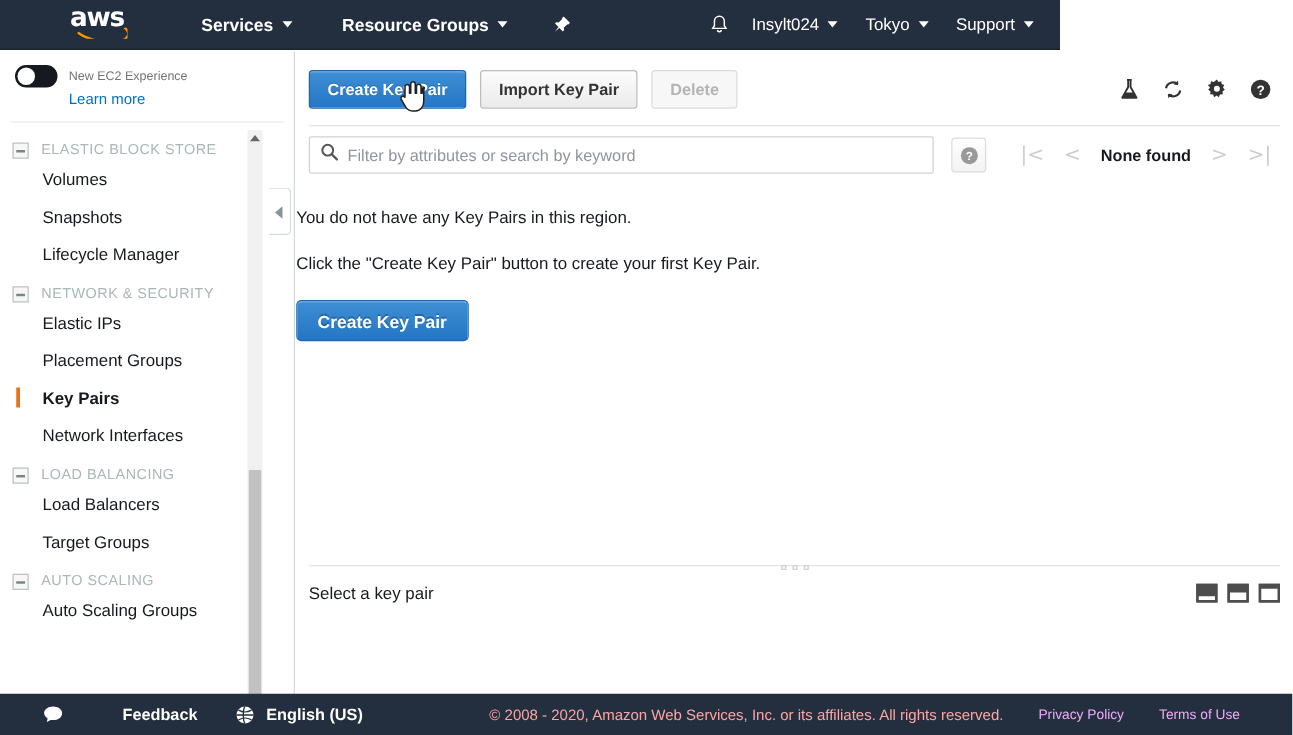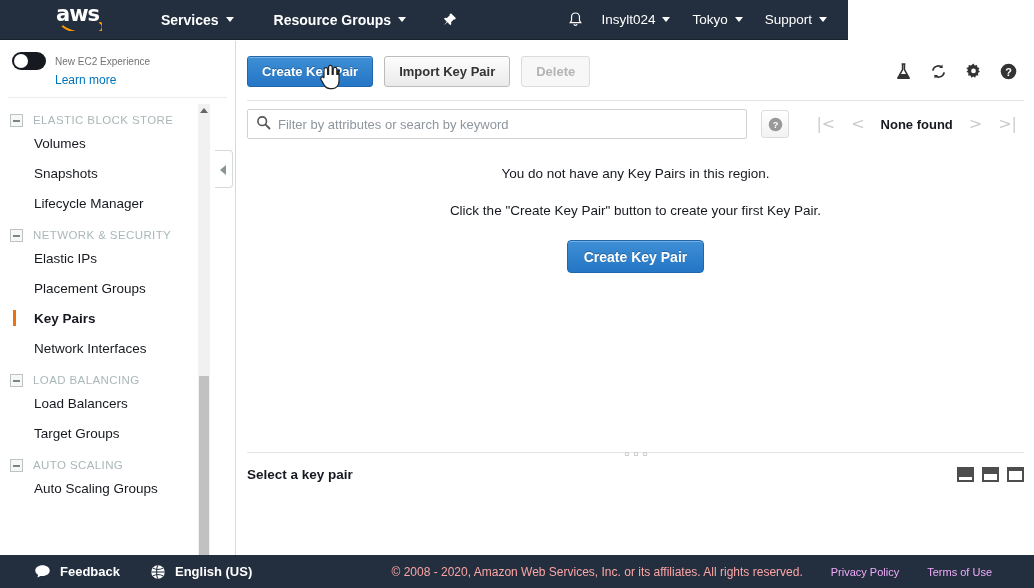--- a/index.html
+++ b/index.html
@@ -189,21 +189,21 @@
   #pager { display: flex; align-items: center; margin-left: 20px; gap: 2px; }
   .pg-btn {
     color: #ccc; font-size: 16px; padding: 0 7px; cursor: default;
     font-family: "DejaVu Sans", sans-serif; line-height: 20px;
   }
   #pg-label {
     font-size: 13px; font-weight: bold; color: #16191f; padding: 0 7px;
     white-space: nowrap;
   }
 
-  #empty-area { padding-top: 27px; text-align: center; }
+  #empty-area { padding-top: 27px; text-align: left; }
   .empty-line { font-size: 13.5px; color: #16191f; margin-bottom: 22px; }
   #center-create {
     display: inline-flex; align-items: center; justify-content: center;
     height: 33px; padding: 0 16px; font-size: 14px; font-weight: bold;
     border-radius: 4px; color: #fff; cursor: pointer;
     background: linear-gradient(#3e8fd4, #2476c6); border: 1px solid #1f66ad;
     text-shadow: 0 -1px 0 rgba(0,0,0,.25);
     box-shadow: inset 0 1px 0 rgba(255,255,255,.3);
   }
 
@@ -214,42 +214,42 @@
   }
   #grip {
     position: absolute; left: 50%; bottom: 99px; transform: translateX(-50%);
     display: flex; gap: 5px; cursor: ns-resize;
   }
   .grip-dot { width: 4px; height: 4px; border: 1px solid #d0d0d0; background: #fafafa; }
   #panel-bar {
     position: absolute; left: 0; bottom: 62px; width: 797px; height: 38px;
     display: flex; align-items: center; padding: 0 10px;
   }
-  #panel-title { font-size: 13.5px; font-weight: bold; color: #16191f; }
+  #panel-title { font-size: 13.5px; font-weight: normal; color: #16191f; }
   #layout-icons { margin-left: auto; display: flex; gap: 8px; }
   .lay {
     width: 17px; height: 15px; border: 2px solid #4d4d4d; background: #4d4d4d;
     cursor: pointer; position: relative;
   }
   .lay i { position: absolute; left: 0; bottom: 0; width: 100%; background: #fff; display:block;}
   .lay-1 i { height: 3px; }
   .lay-2 i { height: 6px; }
   .lay-3 i { height: 9px; }
 
   
   #footer {
     position: absolute; bottom: 0; left: 0; width: 1034px; height: 33px;
     background: #232f3e; display: flex; align-items: center; color: #fff;
     font-size: 12.5px;
   }
   #fb-item, #lang-item {
     display: flex; align-items: center; cursor: pointer; font-weight: bold;
     font-size: 13px;
   }
-  #fb-item { margin-left: 34px; }
+  #fb-item { margin-left: 34px; gap: 38px; }
   #lang-item { margin-left: 30px; }
   .f-ico { margin-right: 9px; display: flex; align-items: center; }
   #copyright { margin-left: auto; color: #fca5a5; font-size: 12px; white-space: nowrap; }
   .f-link {
     color: #f0abfc; font-size: 11px; margin-left: 28px; cursor: pointer;
     text-decoration: none; white-space: nowrap;
   }
   #terms { margin-right: 42px; }
 
   

